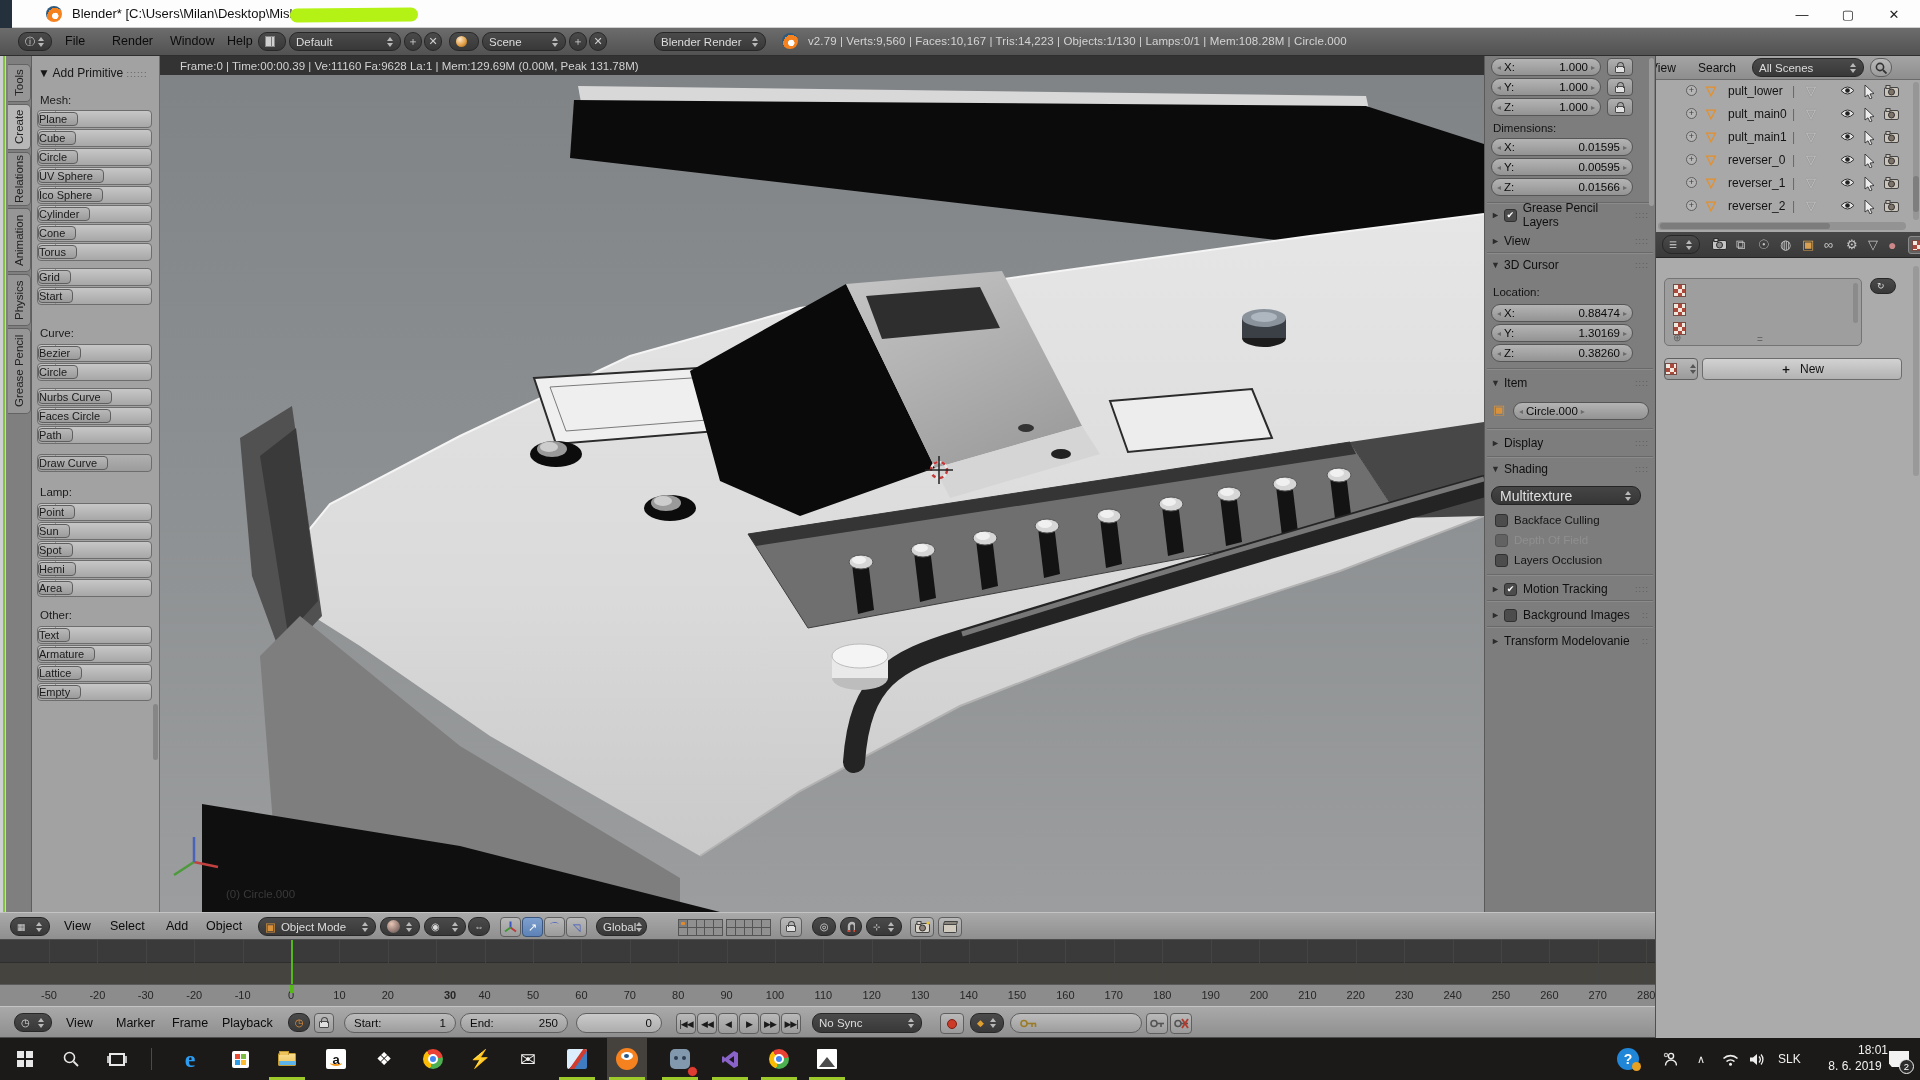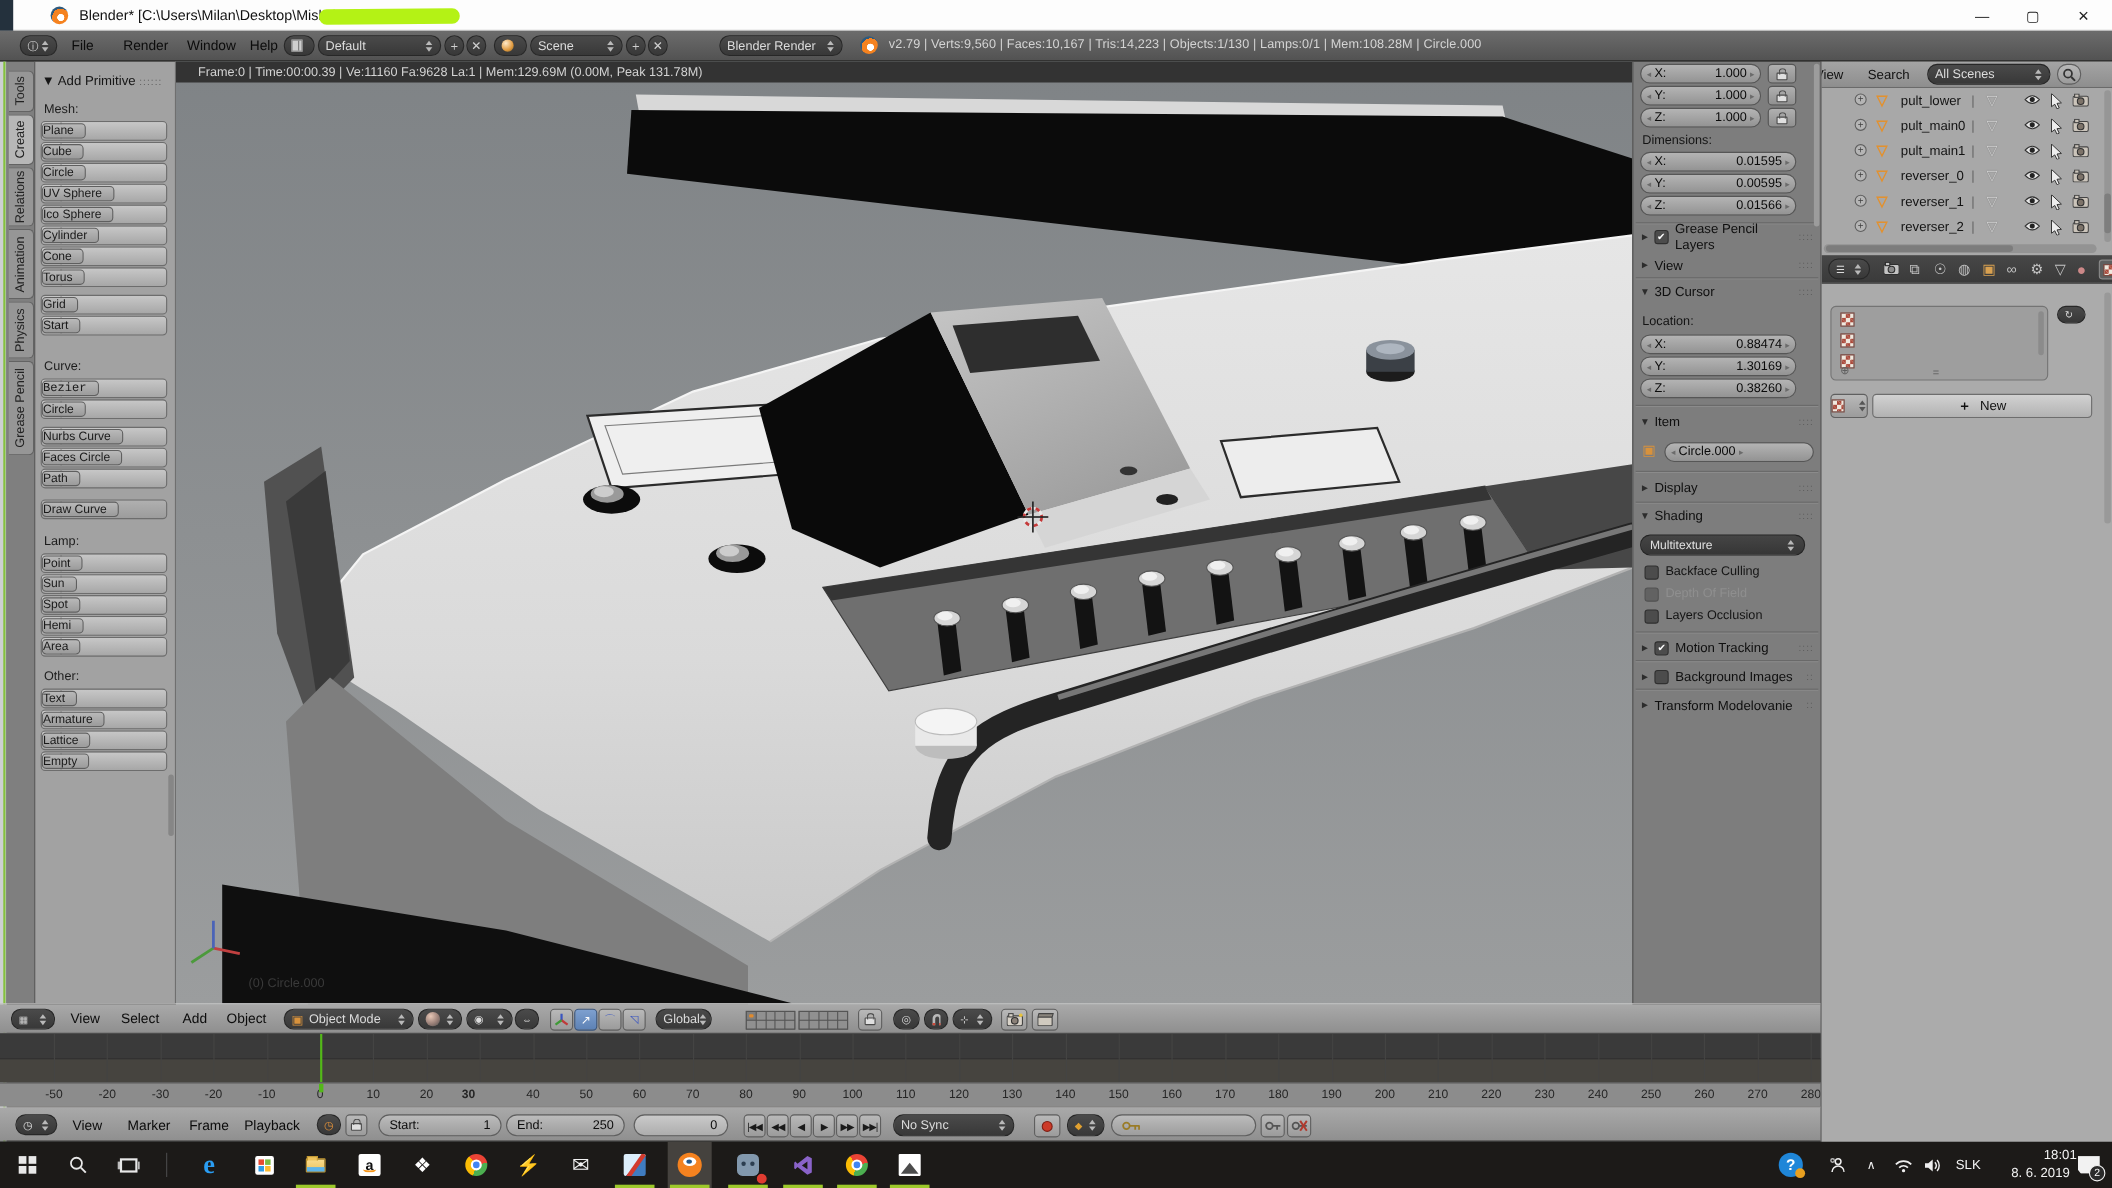--- a/index.html
+++ b/index.html
@@ -71,21 +71,21 @@
   .lockicon::before { content:""; position:absolute; left:1px; top:-5px; width:5px; height:5px; border:1.5px solid #4a4a4a; border-bottom:none; border-radius:4px 4px 0 0; }
   .nlab { position:absolute; left:8px; font-size:11.5px; color:#141414; }
   .sect { position:absolute; left:6px; right:6px; height:18px; display:flex; align-items:center; font-size:12px; color:#0f0f0f; }
   .sect .arr { font-size:9px; color:#2c2c2c; width:13px; }
   .sect .grip { margin-left:auto; color:#5c5c5c; font-size:9px; letter-spacing:1px; }
   .cb { width:13px; height:13px; background:#4c4c4c; border:1px solid #303030; border-radius:3px; color:#fff; font-size:9px;
         display:inline-flex; align-items:center; justify-content:center; margin-right:6px; flex:0 0 13px; }
   .cbrow { position:absolute; left:10px; right:6px; height:16px; display:flex; align-items:center; font-size:11.5px; color:#141414; }
   .cbrow.disabled { color:#8f8f8f; }
   .ndrop { position:absolute; left:6px; width:150px; height:19px; background:linear-gradient(#454545,#363636); border:1px solid #242424;
-           border-radius:9px; color:#e0e0e0; font-size:11px; display:flex; align-items:center; padding:0 8px; }
+           border-radius:9px; color:#e0e0e0; font-size:14px; display:flex; align-items:center; padding:0 8px; }
   .nsep { position:absolute; left:2px; right:2px; height:1px; background:#696969; box-shadow:0 1px 0 #8b8b8b; }
   .np-scroll { position:absolute; right:1px; top:2px; width:5px; height:148px; background:#9c9c9c; border-radius:3px; }
   .obj-cube { color:#d8923c; font-size:13px; }
 
   
   .rightcol { left:1655px; top:56px; width:265px; height:982px; background:#ababab; border-left:1px solid #4f4f4f; overflow:hidden; }
   .outliner-head { position:absolute; left:0; top:0; width:265px; height:24px; background:linear-gradient(#a4a4a4,#8e8e8e); border-bottom:1px solid #6a6a6a; }
   .ol-menu { position:absolute; top:5px; font-size:12px; color:#101010; }
   .outliner-body { position:absolute; left:0; top:24px; width:265px; height:152px; background:#a8a8a8; }
   .orow { position:absolute; left:0; width:265px; height:23px; font-size:12px; color:#131313; }
@@ -283,21 +283,21 @@
       </div>
     <div class="tsbtn" style="top:212px;">
         <span class="ic">▦</span>
         <span class="lb">Grid</span>
       </div>
     <div class="tsbtn" style="top:231px;">
         <span class="ic">☺</span>
         <span class="lb">Start</span>
       </div>
     <div class="ts-lab" style="top:271px;">Curve:</div>
-    <div class="tsbtn" style="top:288px;font-family:Liberation Mono, monospace;">
+    <div class="tsbtn" style="top:288px;">
         <span class="ic">∿</span>
         <span class="lb">Bezier</span>
       </div>
     <div class="tsbtn" style="top:307px;">
         <span class="ic">○</span>
         <span class="lb">Circle</span>
       </div>
     <div class="tsbtn" style="top:332px;">
         <span class="ic">⌒</span>
         <span class="lb">Nurbs Curve</span>
@@ -945,21 +945,21 @@
 
   <div class="abs ruler">
       <div class="tick" style="left: 49px;">-50</div>
       <div class="tick" style="left: 97.4px;">-20</div>
       <div class="tick" style="left: 145.8px;">-30</div>
       <div class="tick" style="left: 194.2px;">-20</div>
       <div class="tick" style="left: 242.6px;">-10</div>
       <div class="tick" style="left: 291px;">0</div>
       <div class="tick" style="left: 339.4px;">10</div>
       <div class="tick" style="left: 387.8px;">20</div>
-      <div class="tick" style="left: 426px; font-weight: bold;">30</div>
+      <div class="tick" style="left: 450px; font-weight: bold;">30</div>
       <div class="tick" style="left: 484.6px;">40</div>
       <div class="tick" style="left: 533px;">50</div>
       <div class="tick" style="left: 581.4px;">60</div>
       <div class="tick" style="left: 629.8px;">70</div>
       <div class="tick" style="left: 678.2px;">80</div>
       <div class="tick" style="left: 726.6px;">90</div>
       <div class="tick" style="left: 775px;">100</div>
       <div class="tick" style="left: 823.4px;">110</div>
       <div class="tick" style="left: 871.8px;">120</div>
       <div class="tick" style="left: 920.2px;">130</div>

